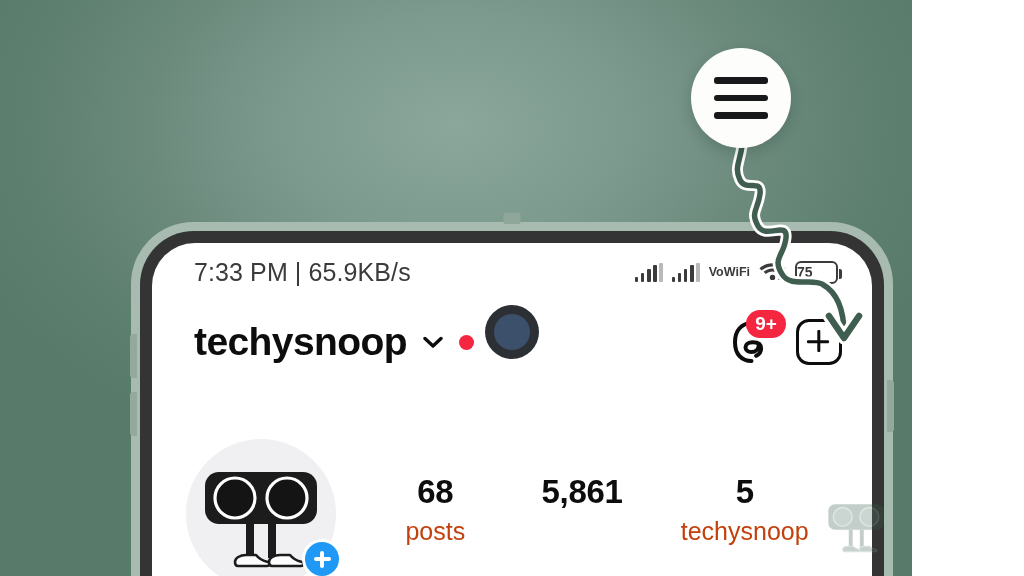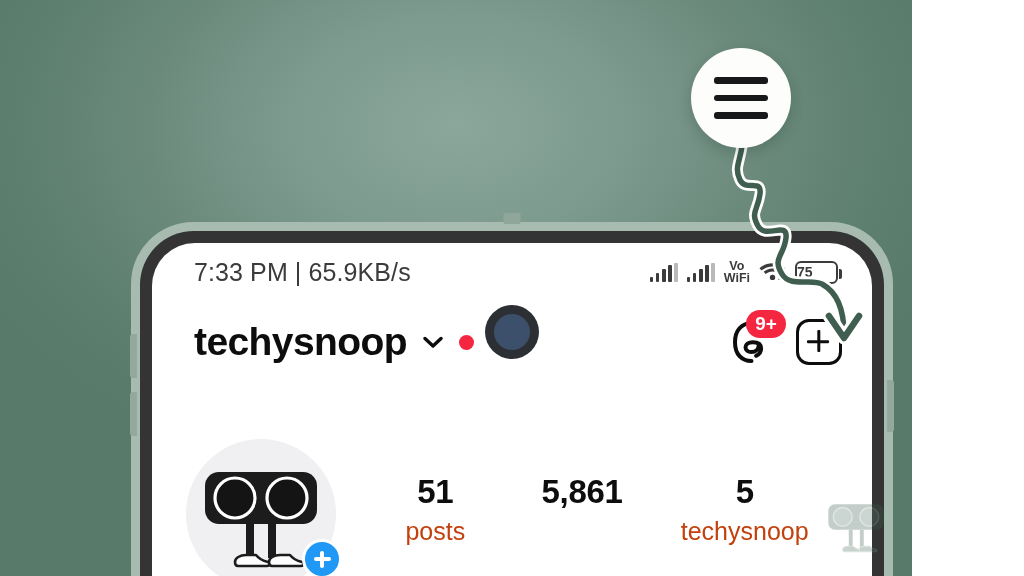--- a/index.html
+++ b/index.html
@@ -65,21 +65,21 @@
 
   .sigbars { display:flex; align-items:flex-end; gap:2.5px; height:19px; }
   .sigbars i { display:block; width:3.6px; background:#3b3b3b; border-radius:1px; }
   .sigbars i:nth-child(1){ height:5px; }
   .sigbars i:nth-child(2){ height:9px; }
   .sigbars i:nth-child(3){ height:13px; }
   .sigbars i:nth-child(4){ height:17px; }
   .sigbars i:nth-child(5){ height:19px; background:#b9b9b9; }
 
   #volte {
-    display:flex; flex-direction:column; align-items:center;
+    display:flex; align-items:center;
     line-height:.98; font-size:12.5px; font-weight:700; color:#3b3b3b;text-align:right;
   }
   #wifi-icon { width:27px; height:20px; }
   #battery {
     position:relative; display:flex; align-items:center; justify-content:flex-start;
     width:43px; height:23px; border:2.4px solid #3b3b3b; border-radius:6px;
     font-size:14px; font-weight:700; color:#3b3b3b;
   }
   #battery::after {
     content:""; position:absolute; right:-6px; top:6px;
@@ -265,21 +265,21 @@
                 <rect x="71" y="74" width="8" height="34" fill="#1c1c1c"></rect>
                 <path d="M38 112c0-4 5-7 11-7h10c3 4 8 6 12 7 2 .4 2 4-1 4H41c-2 0-3-2-3-4z" fill="#fdfdfd" stroke="#1c1c1c" stroke-width="2.6" stroke-linejoin="round"></path>
                 <path d="M72 112c0-4 5-7 11-7h10c3 4 8 6 12 7 2 .4 2 4-1 4H75c-2 0-3-2-3-4z" fill="#fdfdfd" stroke="#1c1c1c" stroke-width="2.6" stroke-linejoin="round"></path>
               </svg>
             </div>
             <div id="add-story"></div>
           </div>
 
           <div id="stats">
             <div class="stat">
-              <div class="stat-value">51</div>
+              <div class="stat-value">68</div>
               <div class="stat-label">posts</div>
             </div>
             <div class="stat">
               <div class="stat-value">5,861</div>
             </div>
             <div class="stat">
               <div class="stat-value">5</div>
               <div class="stat-label">techysnoop</div>
             </div>
           </div>

